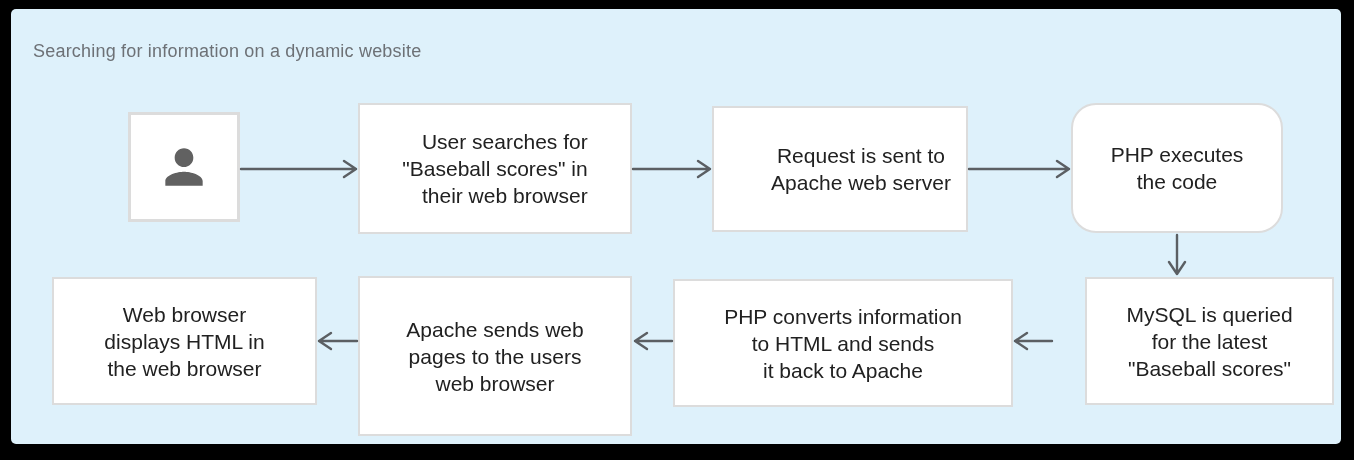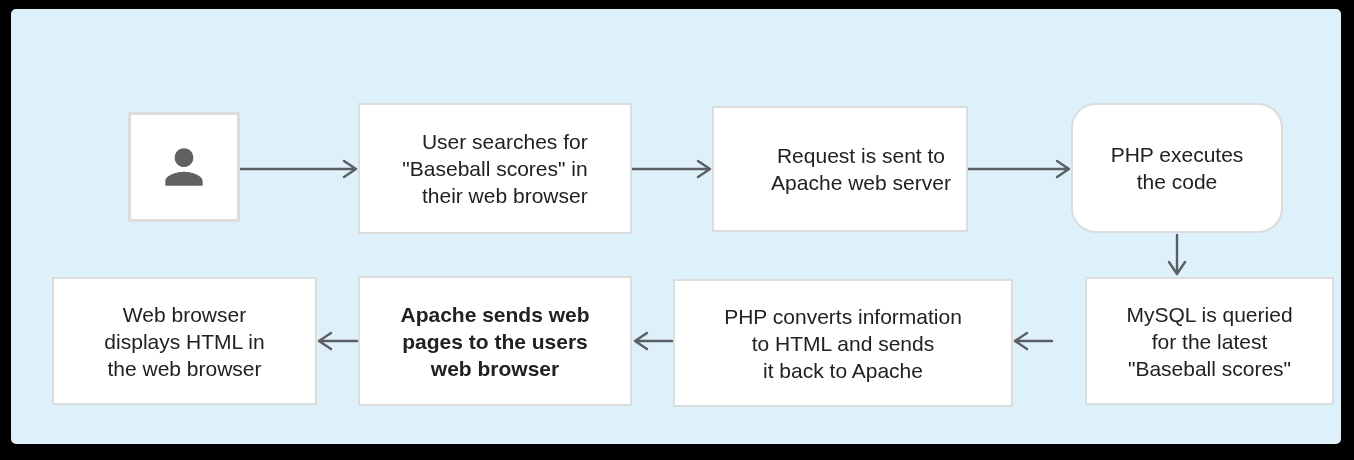--- a/index.html
+++ b/index.html
@@ -34,39 +34,40 @@
     display:flex;align-items:center;justify-content:center;
     text-align:center;color:var(--node-text);
     font-size:21px;line-height:27px;white-space:pre-line;
   }
   .node-user{left:128px;top:112px;width:112px;height:110px;border-width:3px;}
   .node-search{left:358px;top:103px;width:274px;height:131px;text-align:right;}
   .node-request{left:712px;top:106px;width:256px;height:126px;padding-left:42px;}
   .node-php-exec{left:1071px;top:103px;width:212px;height:130px;border-radius:25px;}
   .node-mysql{left:1085px;top:277px;width:249px;height:128px;}
   .node-php-convert{left:673px;top:279px;width:340px;height:128px;}
-  .node-apache-send{left:358px;top:276px;width:274px;height:130px;font-weight:bold;}
+  .node-apache-send{left:358px;top:276px;width:274px;height:160px;}
   .node-browser{left:52px;top:277px;width:265px;height:128px;}
   .arrow{position:absolute;overflow:visible;}
   .arrow path{stroke:var(--arrow);stroke-width:2.4;fill:none;stroke-linecap:round;stroke-linejoin:round;}
   .person-icon-svg path{fill:var(--person-icon);}
   .arrow-1{left:240px;top:158px;}
   .arrow-2{left:632px;top:158px;}
   .arrow-3{left:968px;top:158px;}
   .arrow-4{left:1166px;top:234px;}
   .arrow-5{left:1014px;top:330px;}
   .arrow-6{left:634px;top:330px;}
   .arrow-7{left:318px;top:330px;}
 </style>
 </head>
 <body>
 
 <div class="canvas">
   <div class="panel"></div>
 
+  <div class="diagram-title">Searching for information on a dynamic website</div>
 
   <div class="node node-user">
     <svg class="person-icon-svg" width="56" height="56" viewBox="0 0 24 24" aria-hidden="true">
       <path d="M12 12c2.21 0 4-1.79 4-4s-1.79-4-4-4-4 1.79-4 4 1.79 4 4 4zm0 2c-2.67 0-8 1.34-8 4v2h16v-2c0-2.66-5.33-4-8-4z"></path>
     </svg>
   </div>
 
   <div class="node node-search">User searches for
 "Baseball scores" in
 their web browser</div>

